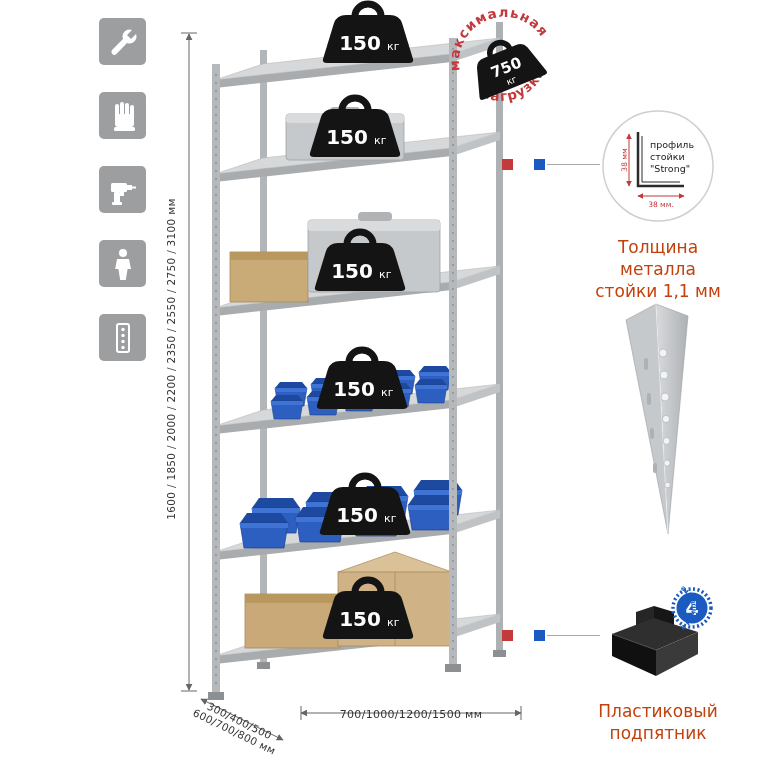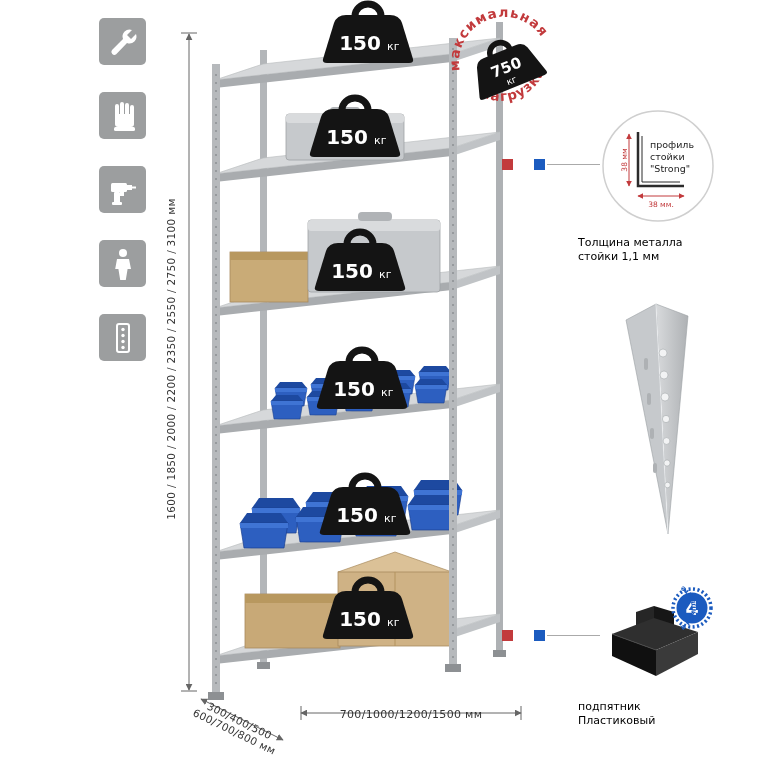--- a/index.html
+++ b/index.html
@@ -2,21 +2,21 @@
 <html><head>
 <meta charset="utf-8">
 <style>
   html,body{margin:0;padding:0}
   body{font-family:"DejaVu Sans",sans-serif}
   .canvas{position:relative;width:765px;height:765px;background:#fff;overflow:hidden}
   .abs{position:absolute}
   .tool{position:absolute;left:99px;width:47px;height:47px;background:#9c9e9f;border-radius:5px;
         display:flex;align-items:center;justify-content:center}
   .dim-label{position:absolute;color:#333;font-size:10.5px;letter-spacing:.3px;text-align:center;white-space:nowrap}
-  .caption{position:absolute;width:160px;text-align:left;color:#000000;font-size:11px;line-height:1.3}
+  .caption{position:absolute;width:160px;text-align:center;color:#c2410c;font-size:17px;line-height:1.3}
   svg text{font-family:"DejaVu Sans",sans-serif}
 </style>
 </head>
 <body>
 
 <div class="canvas">
 
   <div class="tool" style="top:18px">
     <svg width="40" height="40" viewBox="0 0 40 40">
       <path fill="#fff" d="M29,8a7,7 0 0 0 -9,9L9,28a3,3 0 0 0 4.2,4.2L24,21a7,7 0 0 0 9,-9l-5,5-4,-4z"></path>
@@ -342,17 +342,17 @@
   </div>
 
   <div class="dim-label" style="left:308px;top:708px;width:206px;font-size:11px">700/1000/1200/1500 мм</div>
 
   <div class="caption" style="left:578px;top:236px">
     <div>Толщина металла</div>
     <div>стойки 1,1 мм</div>
   </div>
 
   <div class="caption" style="left:578px;top:700px">
+    <div>Пластиковый</div>
     <div>подпятник</div>
-    <div>Пластиковый</div>
   </div>
 
 </div>
 
 </body></html>

